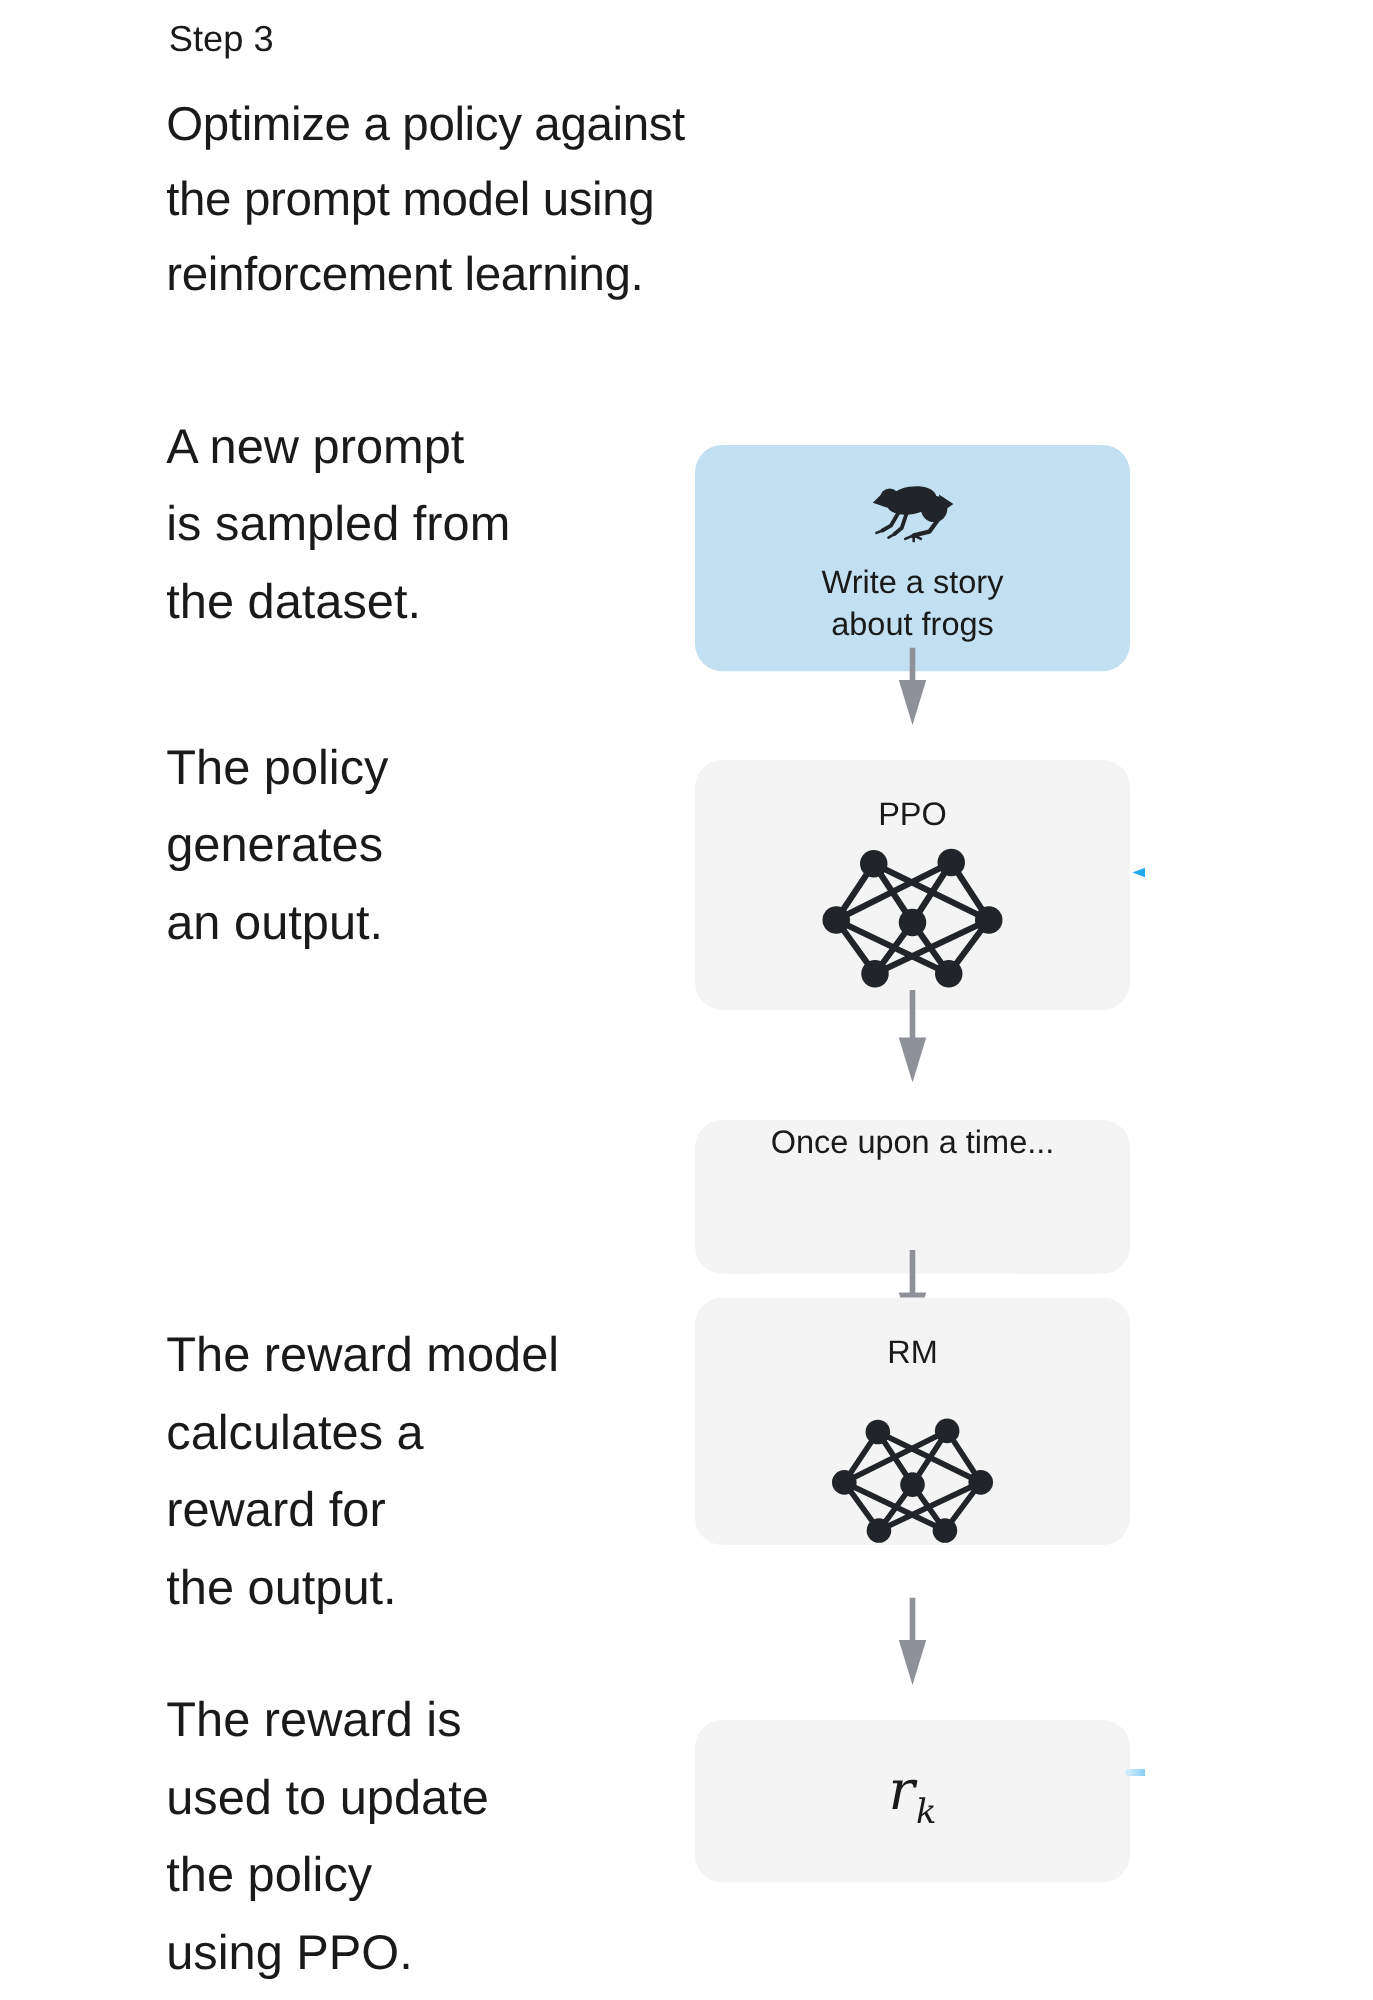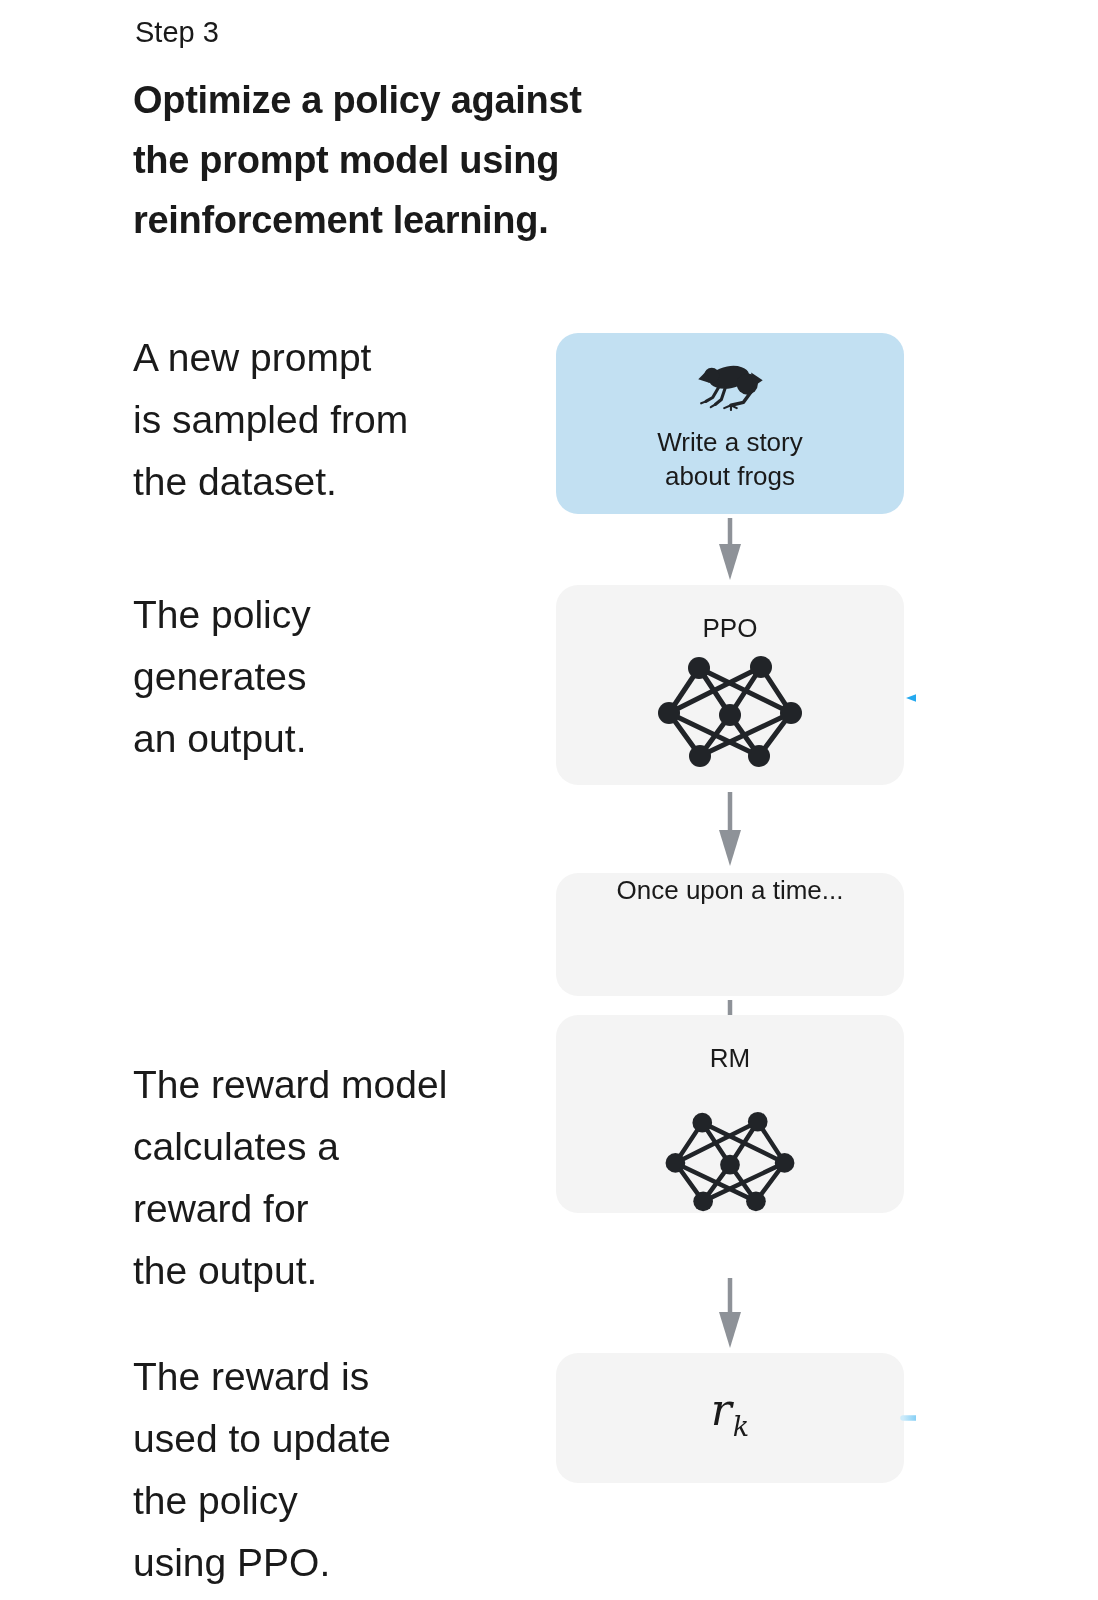--- a/index.html
+++ b/index.html
@@ -3,32 +3,32 @@
 <meta charset="utf-8">
 <style>
   html,body{margin:0;padding:0;background:#ffffff;}
   .canvas{
     position:relative;width:916px;height:1600px;background:#ffffff;
     font-family:"Liberation Sans",sans-serif;color:var(--text,#1a1a1a);
     overflow:hidden;
   }
   
   .step-label{position:absolute;left:135px;top:12px;font-size:29px;line-height:40px;}
-  .headline{position:absolute;left:133px;top:70px;font-size:38px;font-weight:700;line-height:60px;letter-spacing:-0.3px;}
+  .headline{position:absolute;left:133px;top:70px;font-size:38px;font-weight:400;line-height:60px;letter-spacing:-0.3px;}
   .note{position:absolute;left:133px;font-size:39px;line-height:62px;}
   .note div{white-space:nowrap;}
   .note-1{top:327px;}
   .note-2{top:584px;}
   .note-3{top:1054px;}
   .note-4{top:1346px;}
   
   .box{
     position:absolute;left:556px;width:348px;border-radius:22px;
     background:var(--panel_bg,#f4f4f4);
-    display:flex;flex-direction:column;align-items:center;box-sizing:border-box;
+    display:flex;flex-direction:column;align-items:center;box-sizing:border-box;margin-top:23px;
   }
   .prompt-box{top:333px;height:181px;background:var(--prompt_box_bg,#c2e0f2);padding-top:28px;}
   .prompt-box .frog{margin-bottom:14px;}
   .box-text{font-size:26px;line-height:34px;text-align:center;}
   .policy-box{top:585px;height:200px;padding-top:26px;}
   .policy-box svg.net{margin-top:10px;}
   .output-box{top:873px;height:123px;justify-content:flex-start;}
   .rm-box{top:1015px;height:198px;padding-top:26px;gap:32px;}
   .rm-box svg.net{margin-top:4px;}
   .reward-box{top:1353px;height:130px;justify-content:center;}

